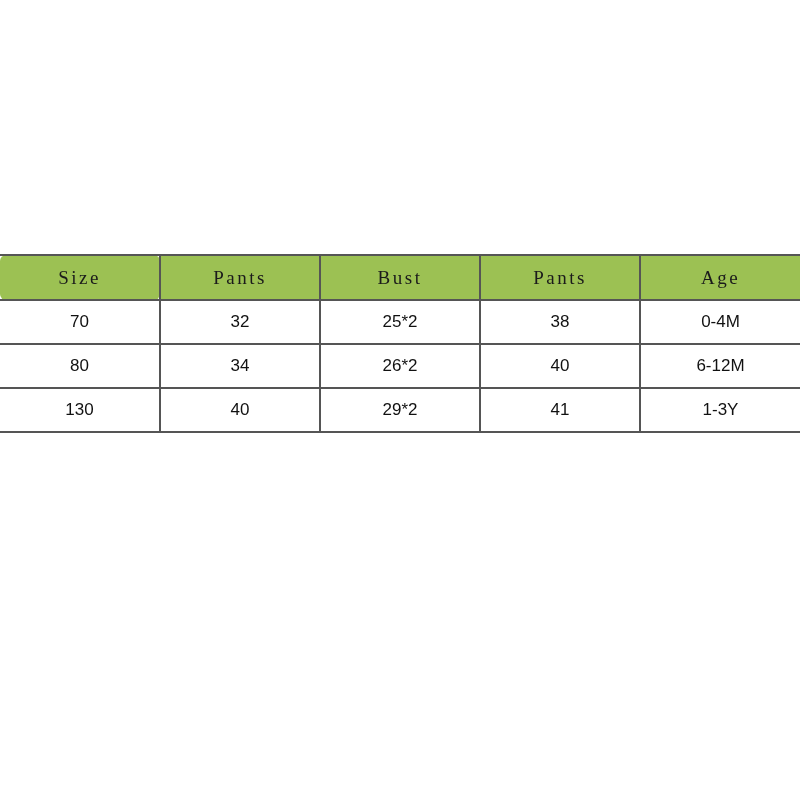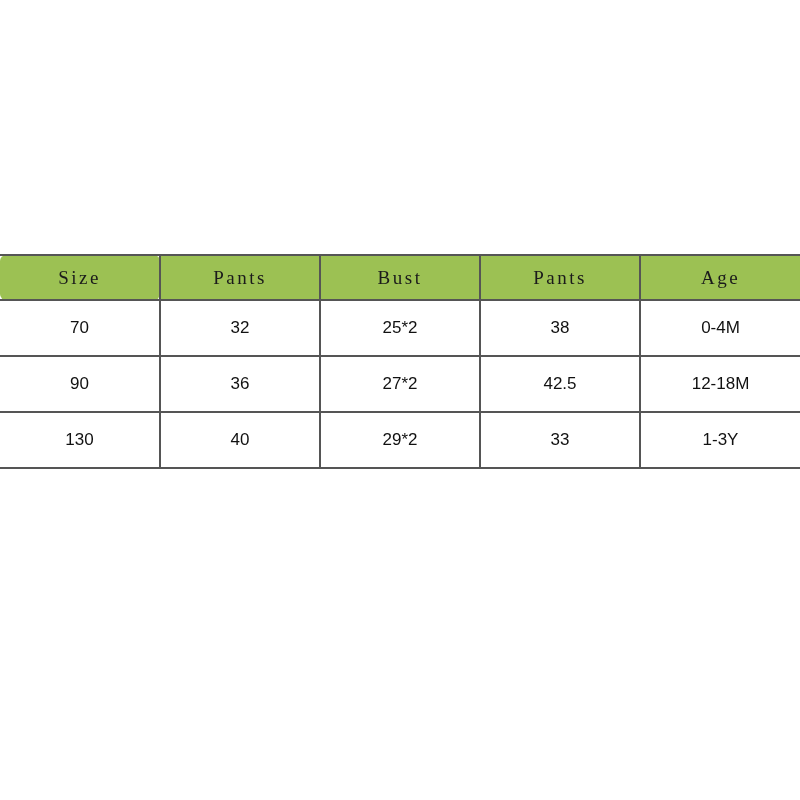--- a/index.html
+++ b/index.html
@@ -58,21 +58,21 @@
     padding: 0;
     box-sizing: border-box;
   }
   table.size-chart thead th:first-child {
     border-left: 0;
     border-radius: 6px;
   }
 
   
   table.size-chart tbody td {
-    height: 56px;
+    height: 44px;
     background: #ffffff;
     color: #111111;
     font-family: "Liberation Sans", sans-serif;
     font-weight: 400;
     font-size: 17px;
     text-align: center;
     vertical-align: middle;
     border-bottom: 2px solid #555555;
     border-left: 2px solid #555555;
     border-right: 0;
@@ -111,30 +111,30 @@
 
       <tbody>
         <tr>
           <td>70</td>
           <td>32</td>
           <td>25*2</td>
           <td>38</td>
           <td>0-4M</td>
         </tr>
         <tr>
-          <td>90</td>
-          <td>36</td>
-          <td>27*2</td>
-          <td>42.5</td>
-          <td>12-18M</td>
+          <td>80</td>
+          <td>34</td>
+          <td>26*2</td>
+          <td>40</td>
+          <td>6-12M</td>
         </tr>
         <tr>
           <td>130</td>
           <td>40</td>
           <td>29*2</td>
-          <td>33</td>
+          <td>41</td>
           <td>1-3Y</td>
         </tr>
       </tbody>
     </table>
   </div>
 
 </div>
 
 </body></html>

